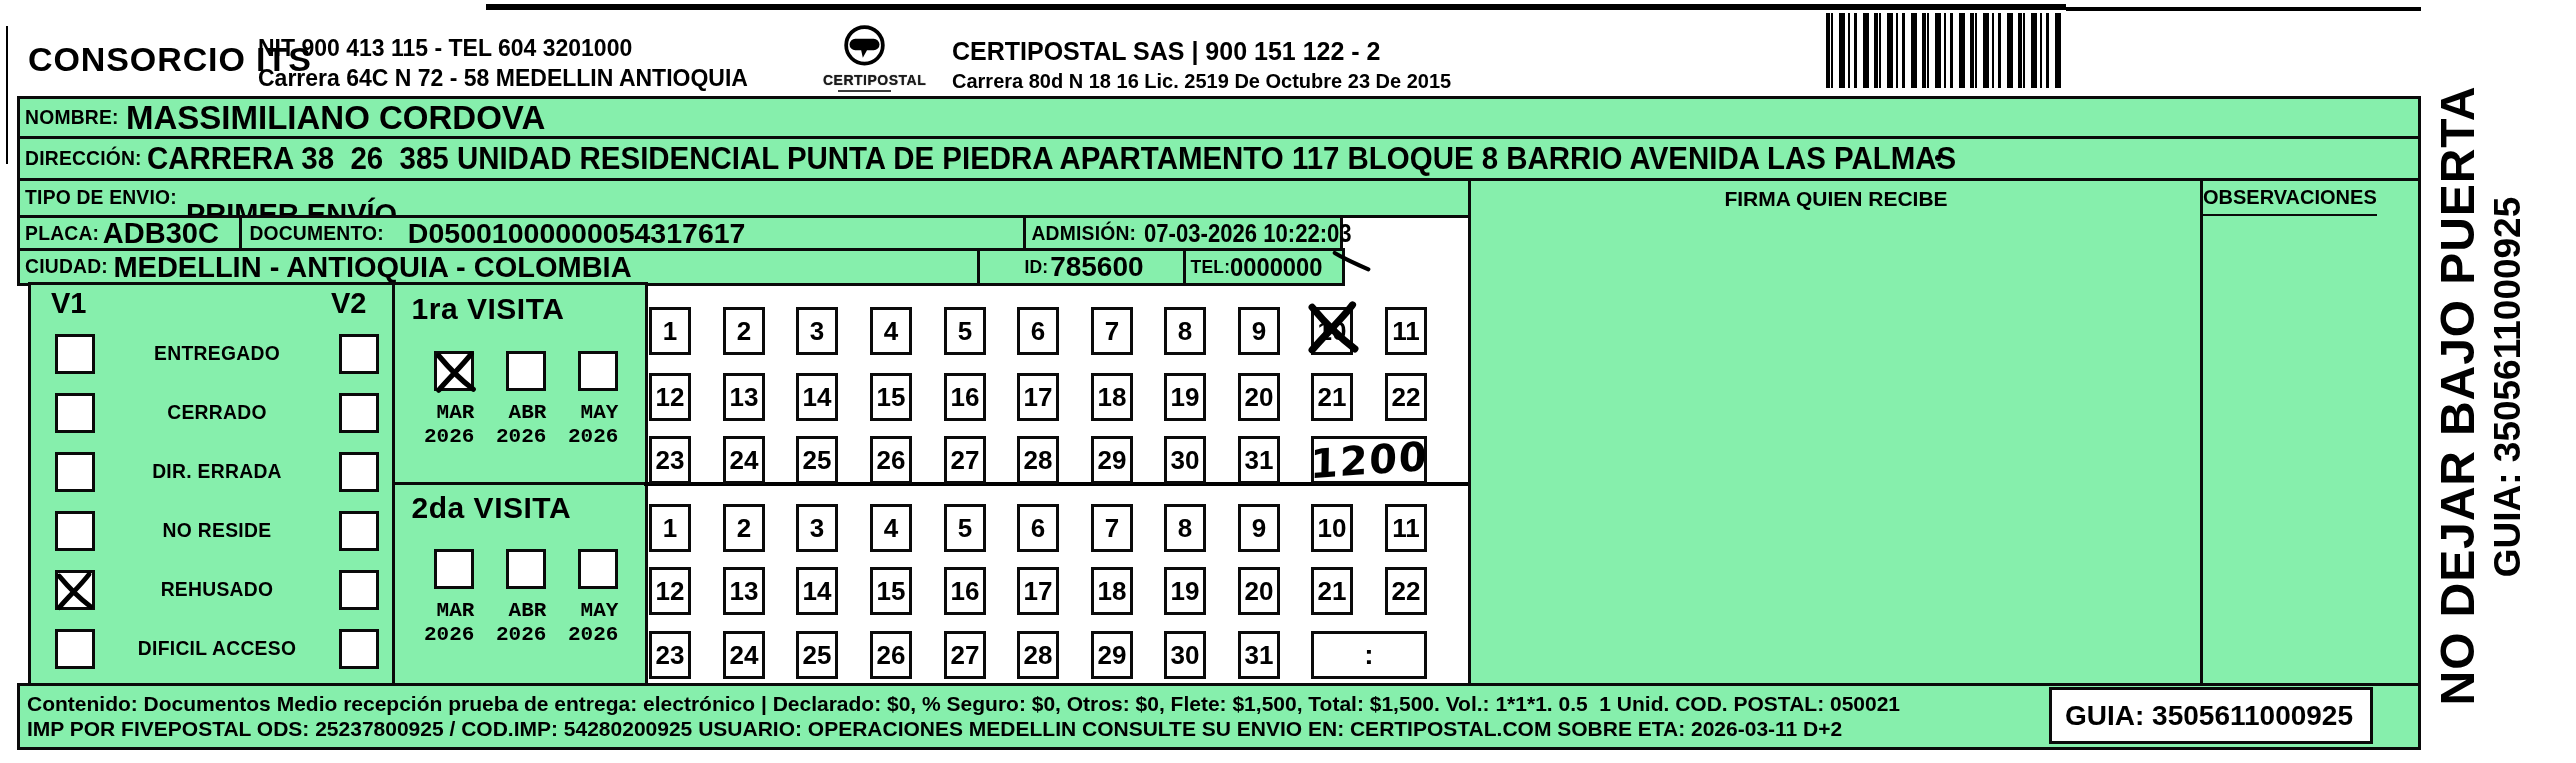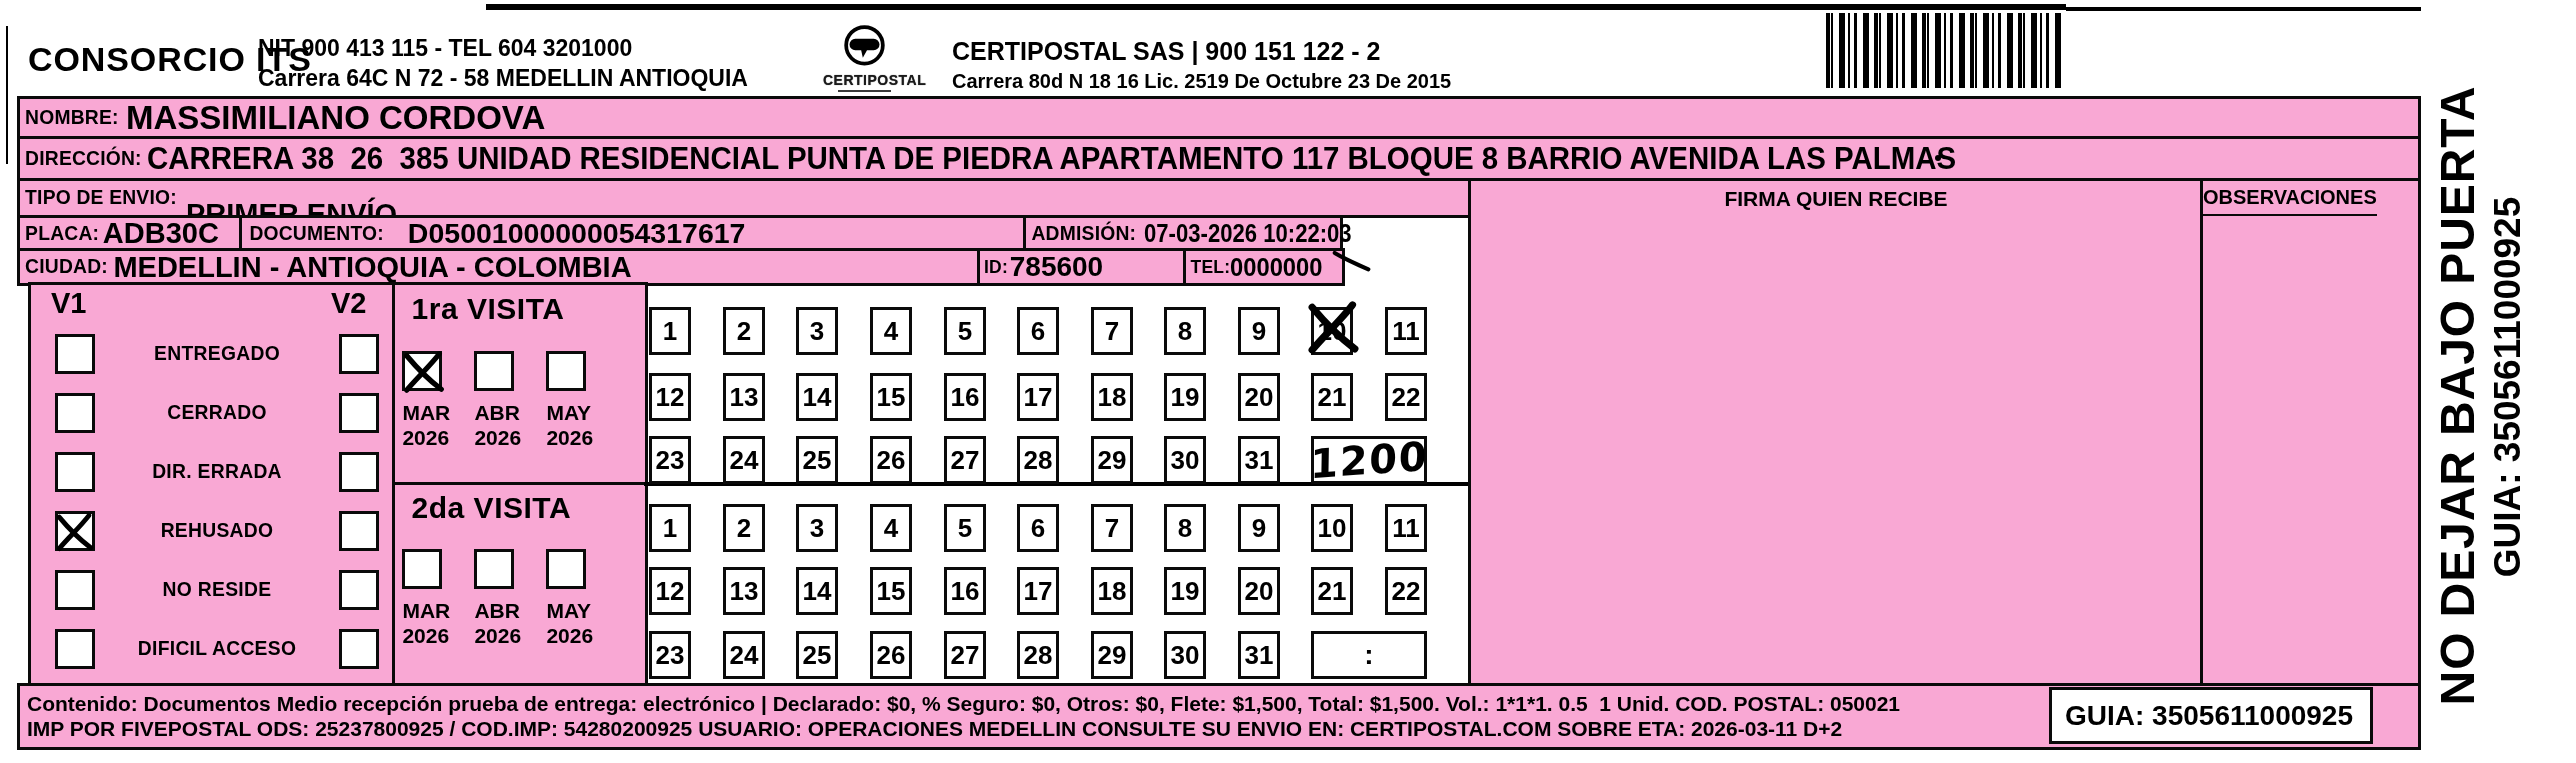--- a/index.html
+++ b/index.html
@@ -1,31 +1,31 @@
 <!DOCTYPE html>
 <html style="font-size:14.7px"><head>
 <meta charset="utf-8">
 <style>
   html,body{margin:0;padding:0;background:#e8e8e8;}
   #sheet{position:relative;width:2576px;height:763px;background:#fff;font-family:"Liberation Sans",sans-serif;color:#000;overflow:hidden;}
   .abs{position:absolute;}
   .bar{background:#000;}
-  .cell{position:absolute;border:3.7px solid #0a0a0a;box-sizing:border-box;display:flex;align-items:center;background:#f9a8d4;}
+  .cell{position:absolute;border:3.7px solid #0a0a0a;box-sizing:border-box;display:flex;align-items:center;background:#86efac;}
   .lbl{font-weight:700;font-size:19.3px;letter-spacing:0.2px;white-space:pre;}
   .val{font-weight:700;white-space:pre;transform-origin:left center;}
   .cbx{width:40px;height:40px;border:3.7px solid #0a0a0a;box-sizing:border-box;background:#fff;position:relative;flex:none;}
   .cbx svg,.daybox svg{position:absolute;pointer-events:none;}
   .daybox{position:absolute;width:42px;height:48px;border:3.7px solid #0a0a0a;box-sizing:border-box;display:flex;align-items:center;justify-content:center;font-weight:700;font-size:26px;background:#fff;}
   .daybox.wide{width:116px;}
   .hand{font-family:"DejaVu Sans",sans-serif;font-size:40px;font-weight:600;transform:rotate(-4deg) skewX(-5deg);letter-spacing:1.8px;}
   .colon{font-size:28px;font-weight:700;}
   .status-row{height:59px;display:flex;align-items:center;}
   .status-label{flex:1;text-align:center;font-weight:700;font-size:19.3px;letter-spacing:0.3px;}
   .visit-title{font-weight:700;font-size:30px;letter-spacing:0.5px;}
-  .month-col{width:72px;display:flex;flex-direction:column;align-items:flex-start;}
+  .month-col{width:72px;display:flex;flex-direction:column;align-items:flex-end;font-family:Liberation Mono, monospace;}
   .month-lab{font-weight:700;font-size:21px;margin-top:10px;}
   .month-year{font-weight:700;font-size:21px;margin-top:0.9px;}
   .col-header{display:flex;align-items:center;justify-content:center;font-weight:700;}
   .side-line{position:absolute;display:flex;align-items:center;justify-content:center;transform:rotate(-90deg);font-weight:700;white-space:nowrap;}
   .barcode{background:repeating-linear-gradient(90deg,#000 0 3.7px,#fff 3.7px 5.5px,#000 5.5px 7.4px,#fff 7.4px 13px,#000 13px 19.3px,#fff 19.3px 22px,#000 22px 24px,#fff 24px 28.5px,#000 28.5px 31px,#fff 31px 37px,#000 37px 43px,#fff 43px 48px);}
   .finePrint{font-weight:600;font-size:21px;line-height:25px;white-space:pre;}
 </style>
 </head>
 <body>
 
@@ -91,21 +91,21 @@
   </div>
   <div class="cell" style="left:1023px;top:215px;width:320px;height:37px;padding-left:5.5px;">
     <span class="lbl">ADMISIÓN:</span>
     <span class="val" style="font-size:26px;margin-left:7.4px;transform:scaleX(.85);">07-03-2026 10:22:03</span>
   </div>
 
   <div class="cell" style="left:16.6px;top:248px;width:964px;height:38px;padding-left:5.5px;">
     <span class="lbl">CIUDAD:</span>
     <span class="val" style="font-size:29px;margin-left:5.5px;">MEDELLIN - ANTIOQUIA - COLOMBIA</span>
   </div>
-  <div class="cell" style="left:977px;top:248px;width:210px;height:38px;padding-left:4px;">
+  <div class="cell" style="left:977px;top:248px;width:210px;height:38px;padding-left:4px;justify-content:center;">
     <span class="lbl" style="font-size:17.5px;">ID:</span>
     <span class="val" style="font-size:28px;margin-left:1.8px;">785600</span>
   </div>
   <div class="cell" style="left:1183px;top:248px;width:162px;height:38px;padding-left:4.6px;">
     <span class="lbl" style="font-size:17.5px;">TEL:</span>
     <span class="val" style="font-size:25px;transform:scaleX(.95);">0000000</span>
   </div>
 
   <svg class="abs" style="left:1332px;top:250px;" width="40" height="24" viewBox="0 0 44 26">
     <path d="M3 3 C13 9 26 15 40 21" stroke="#000" stroke-width="4.5" fill="none" stroke-linecap="round"></path>
@@ -121,39 +121,39 @@
           <div class="cbx" style="margin-right: 24px;"></div>
         </div>
         <div class="status-row">
           <div class="cbx" style="margin-left: 24px;"></div>
           <div class="status-label">CERRADO</div>
           <div class="cbx" style="margin-right: 24px;"></div>
         </div>
         <div class="status-row">
           <div class="cbx" style="margin-left: 24px;"></div>
           <div class="status-label">DIR. ERRADA</div>
+          <div class="cbx" style="margin-right: 24px;"></div>
+        </div>
+        <div class="status-row">
+          <div class="cbx" style="margin-left: 24px;"></div>
+          <div class="status-label">NO RESIDE</div>
           <div class="cbx" style="margin-right: 24px;"></div>
         </div>
         <div class="status-row">
           <div class="cbx" style="margin-left: 24px;">
             <svg width="42" height="42" viewBox="0 0 48 48" style="left: -3.7px; top: -2.8px;">
               <path d="M6 7 C16 19 30 33 42 42" stroke="#000" stroke-width="5.5" fill="none" stroke-linecap="round"></path>
               <path d="M40 5 C31 17 14 33 6 43" stroke="#000" stroke-width="5.5" fill="none" stroke-linecap="round"></path>
             </svg>
           </div>
           <div class="status-label">REHUSADO</div>
           <div class="cbx" style="margin-right: 24px;"></div>
         </div>
         <div class="status-row">
           <div class="cbx" style="margin-left: 24px;"></div>
-          <div class="status-label">NO RESIDE</div>
-          <div class="cbx" style="margin-right: 24px;"></div>
-        </div>
-        <div class="status-row">
-          <div class="cbx" style="margin-left: 24px;"></div>
           <div class="status-label">DIFICIL ACCESO</div>
           <div class="cbx" style="margin-right: 24px;"></div>
         </div>
       </div>
   </div>
 
   <div class="cell" style="left:392px;top:282px;width:256px;height:203px;display:block;">
     <div class="abs visit-title" style="left:16.6px;top:7.4px;">1ra VISITA</div>
     <div class="abs" id="months-0" style="left:7.4px;top:66px;display:flex;">
         <div class="month-col">

